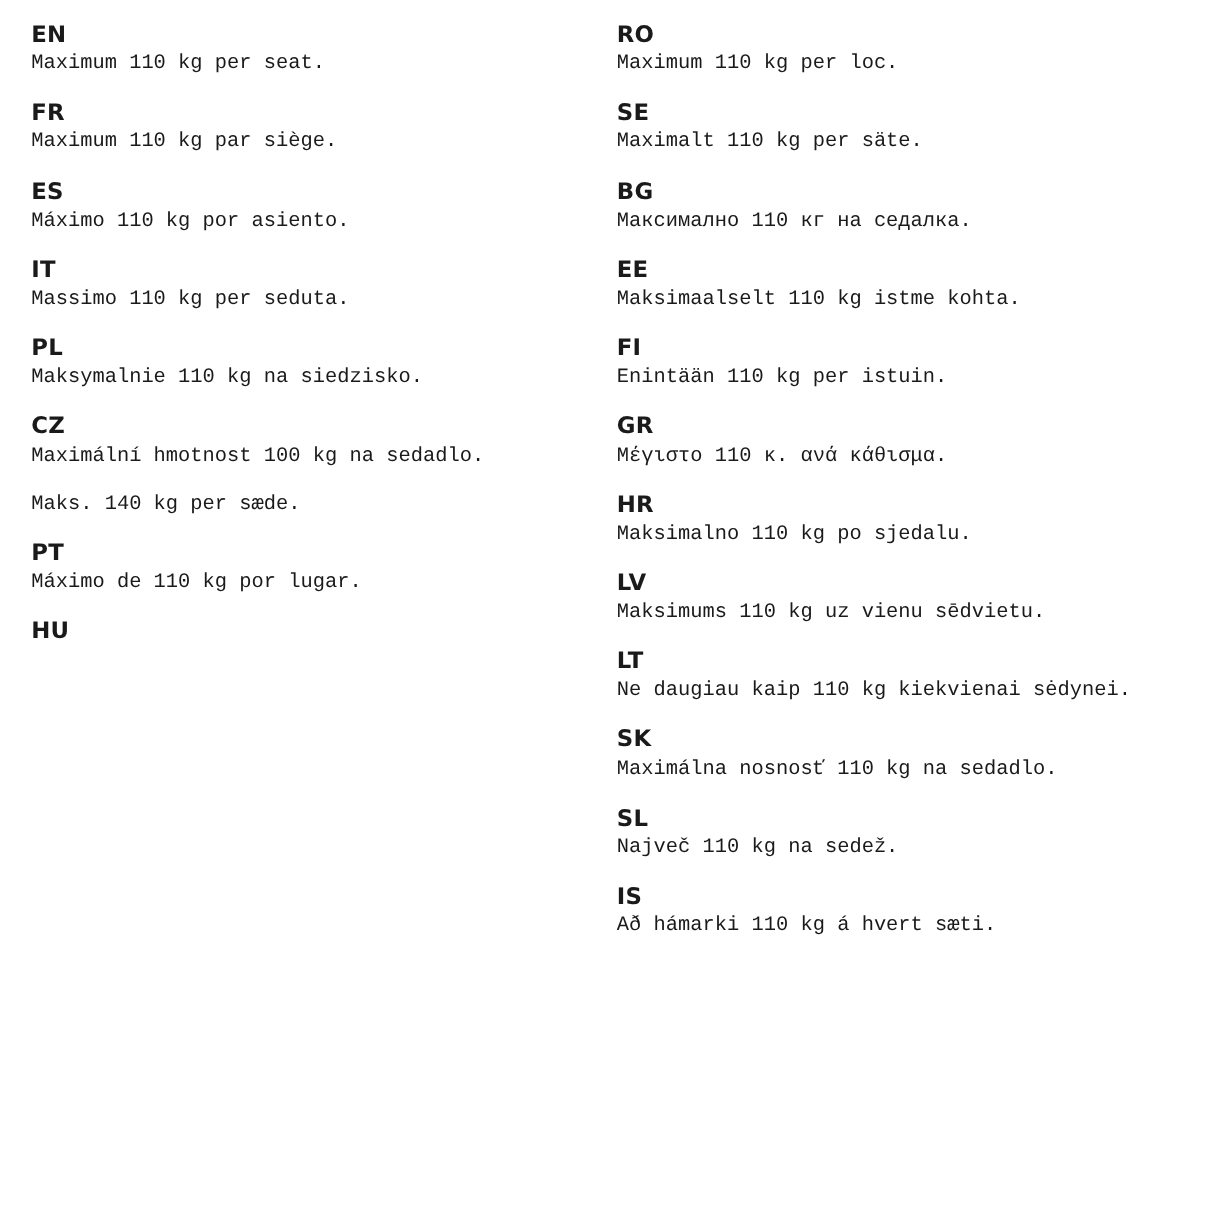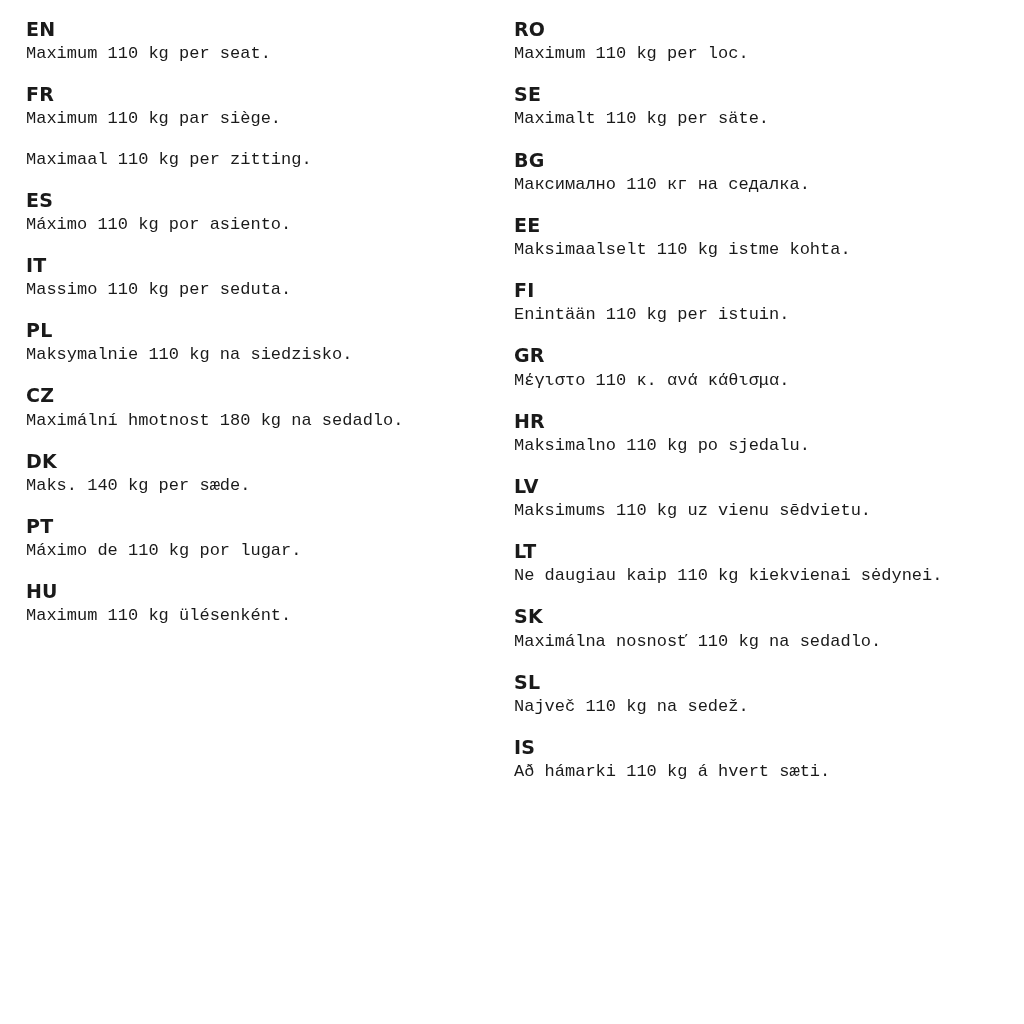--- a/index.html
+++ b/index.html
@@ -64,49 +64,46 @@
     <div class="column left">
       <div class="entry">
         <div class="lang-code">EN</div>
         <div class="lang-text">Maximum 110 kg per seat.</div>
       </div>
       <div class="entry">
         <div class="lang-code">FR</div>
         <div class="lang-text">Maximum 110 kg par siège.</div>
       </div>
       <div class="entry">
-        <div class="lang-text">Maximaal 110 kg per zitting.</div>
       </div>
       <div class="entry">
         <div class="lang-code">ES</div>
         <div class="lang-text">Máximo 110 kg por asiento.</div>
       </div>
       <div class="entry">
         <div class="lang-code">IT</div>
         <div class="lang-text">Massimo 110 kg per seduta.</div>
       </div>
       <div class="entry">
         <div class="lang-code">PL</div>
         <div class="lang-text">Maksymalnie 110 kg na siedzisko.</div>
       </div>
       <div class="entry">
         <div class="lang-code">CZ</div>
-        <div class="lang-text">Maximální hmotnost 180 kg na sedadlo.</div>
+        <div class="lang-text">Maximální hmotnost 100 kg na sedadlo.</div>
       </div>
       <div class="entry">
-        <div class="lang-code">DK</div>
         <div class="lang-text">Maks. 140 kg per sæde.</div>
       </div>
       <div class="entry">
         <div class="lang-code">PT</div>
         <div class="lang-text">Máximo de 110 kg por lugar.</div>
       </div>
       <div class="entry">
         <div class="lang-code">HU</div>
-        <div class="lang-text">Maximum 110 kg ülésenként.</div>
       </div>
     </div>
 
     <div class="column right">
       <div class="entry">
         <div class="lang-code">RO</div>
         <div class="lang-text">Maximum 110 kg per loc.</div>
       </div>
       <div class="entry">
         <div class="lang-code">SE</div>

